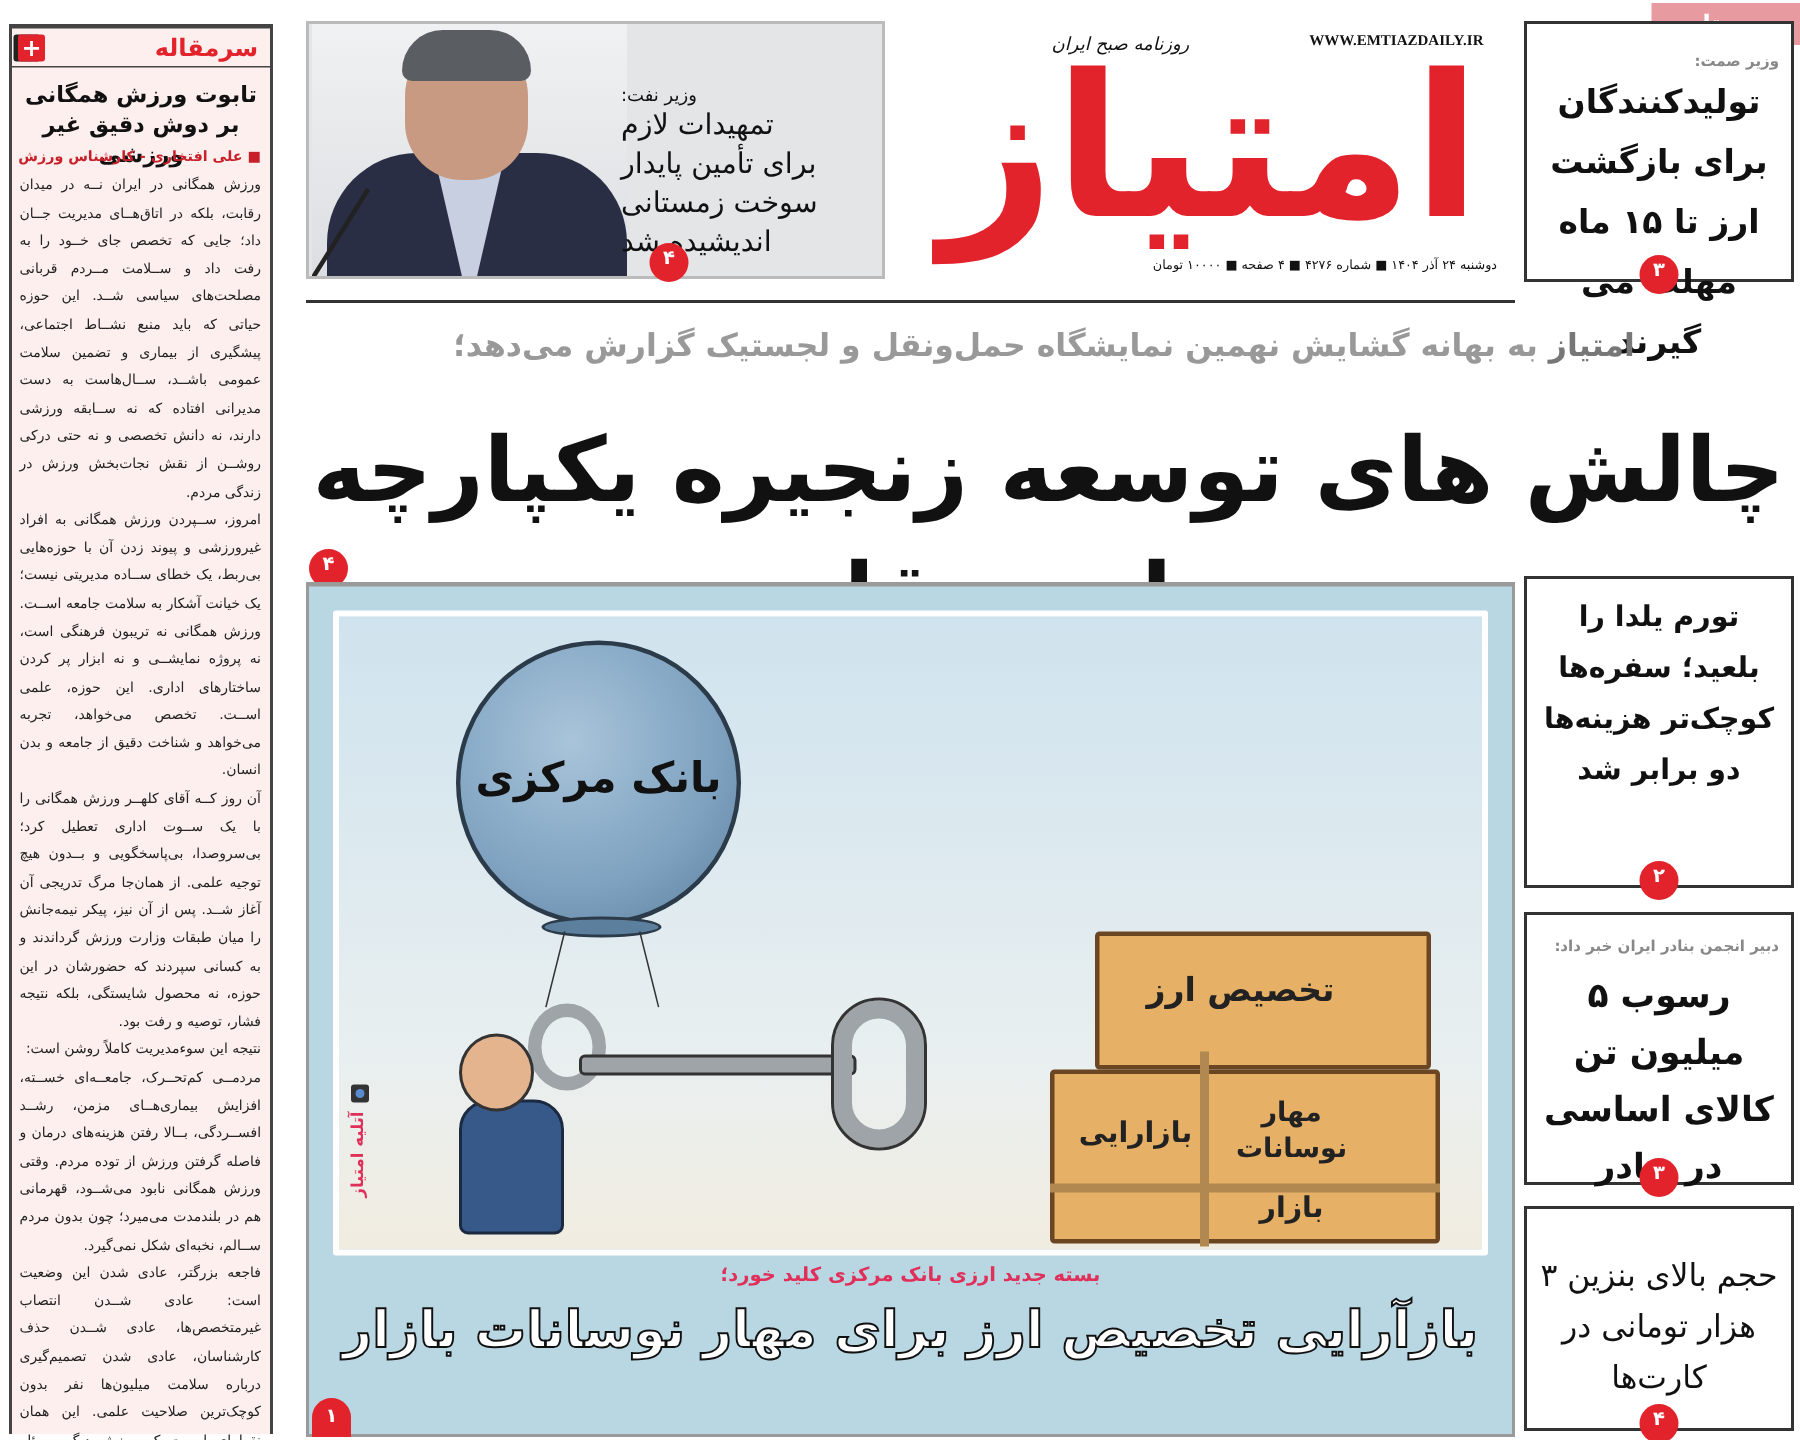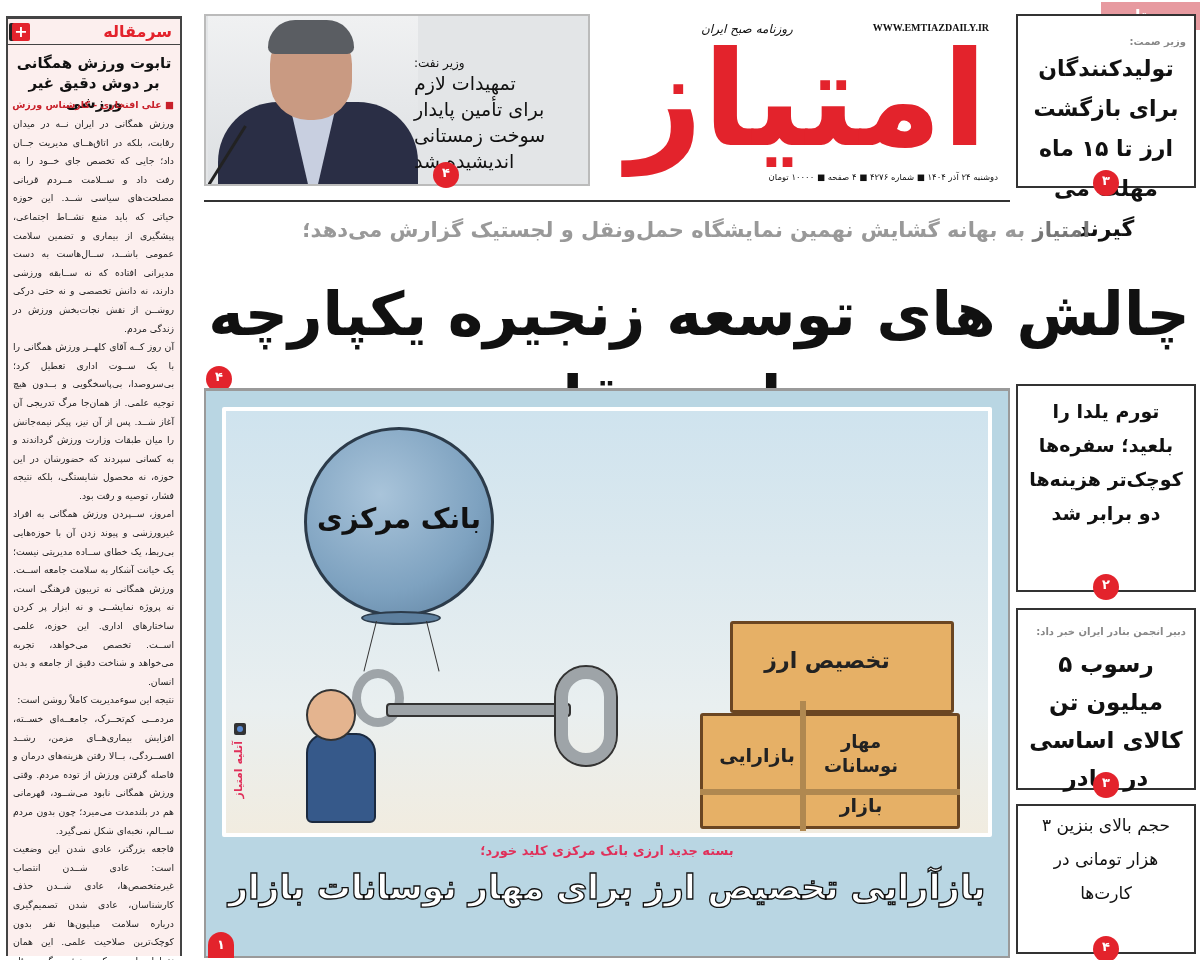--- a/index.html
+++ b/index.html
@@ -88,22 +88,22 @@
     <span class="lbl">سرمقاله</span>
     <span class="plus">+</span>
   </div>
   <div id="ed-title">
     <div>تابوت ورزش همگانی</div>
     <div>بر دوش دقیق غیر ورزشی</div>
   </div>
   <div id="ed-author">■ علی افتخاری - کارشناس ورزش</div>
   <div id="ed-body">
     <p>ورزش همگانی در ایران نــه در میدان رقابت، بلکه در اتاق‌هــای مدیریت جــان داد؛ جایی که تخصص جای خــود را به رفت داد و ســلامت مــردم قربانی مصلحت‌های سیاسی شــد. این حوزه حیاتی که باید منبع نشــاط اجتماعی، پیشگیری از بیماری و تضمین سلامت عمومی باشــد، ســال‌هاست به دست مدیرانی افتاده که نه ســابقه ورزشی دارند، نه دانش تخصصی و نه حتی درکی روشــن از نقش نجات‌بخش ورزش در زندگی مردم.</p>
+    <p>امروز، ســپردن ورزش همگانی به افراد غیرورزشی و پیوند زدن آن با حوزه‌هایی بی‌ربط، یک خطای ســاده مدیریتی نیست؛ یک خیانت آشکار به سلامت جامعه اســت. ورزش همگانی نه تریبون فرهنگی است، نه پروژه نمایشــی و نه ابزار پر کردن ساختارهای اداری. این حوزه، علمی اســت. تخصص می‌خواهد، تجربه می‌خواهد و شناخت دقیق از جامعه و بدن انسان.</p>
     <p>آن روز کــه آقای کلهــر ورزش همگانی را با یک ســوت اداری تعطیل کرد؛ بی‌سروصدا، بی‌پاسخگویی و بــدون هیچ توجیه علمی. از همان‌جا مرگ تدریجی آن آغاز شــد. پس از آن نیز، پیکر نیمه‌جانش را میان طبقات وزارت ورزش گرداندند و به کسانی سپردند که حضورشان در این حوزه، نه محصول شایستگی، بلکه نتیجه فشار، توصیه و رفت بود.</p>
-    <p>امروز، ســپردن ورزش همگانی به افراد غیرورزشی و پیوند زدن آن با حوزه‌هایی بی‌ربط، یک خطای ســاده مدیریتی نیست؛ یک خیانت آشکار به سلامت جامعه اســت. ورزش همگانی نه تریبون فرهنگی است، نه پروژه نمایشــی و نه ابزار پر کردن ساختارهای اداری. این حوزه، علمی اســت. تخصص می‌خواهد، تجربه می‌خواهد و شناخت دقیق از جامعه و بدن انسان.</p>
     <p>نتیجه این سوءمدیریت کاملاً روشن است:</p>
     <p>مردمــی کم‌تحــرک، جامعــه‌ای خســته، افزایش بیماری‌هــای مزمن، رشــد افســردگی، بــالا رفتن هزینه‌های درمان و فاصله گرفتن ورزش از توده مردم. وقتی ورزش همگانی نابود می‌شــود، قهرمانی هم در بلندمدت می‌میرد؛ چون بدون مردم ســالم، نخبه‌ای شکل نمی‌گیرد.</p>
     <p>فاجعه بزرگتر، عادی شدن این وضعیت است: عادی شــدن انتصاب غیرمتخصص‌ها، عادی شــدن حذف کارشناسان، عادی شدن تصمیم‌گیری درباره سلامت میلیون‌ها نفر بدون کوچک‌ترین صلاحیت علمی. این همان نقطه‌ای اســت که ورزش دیگر مسئله ورزشی نیست، بلکه به بحران اجتماعی تبدیل می‌شود.</p>
 
   </div>
 </div>
 
 <div id="photo-box" class="abs">
   <div id="photo">
     <div class="suit"></div>
@@ -185,15 +185,15 @@
 <div id="rb1" class="rbox">
   <div class="big" style="font-size:19px;line-height:34px;margin-top:8px;padding:0 8px">تورم یلدا را بلعید؛ سفره‌ها کوچک‌تر هزینه‌ها دو برابر شد</div>
   <div class="pg">۲</div>
 </div>
 <div id="rb2" class="rbox">
   <div class="kick" style="margin-top:16px">دبیر انجمن بنادر ایران خبر داد:</div>
   <div class="big" style="font-size:23px;line-height:38px;margin-top:8px;padding:0 8px">رسوب ۵ میلیون تن کالای اساسی در بنادر</div>
   <div class="pg">۳</div>
 </div>
 <div id="rb3" class="rbox">
-  <div class="big" style="font-size:17px;line-height:34px;margin-top:2px;padding:0 8px">حجم بالای بنزین ۳ هزار تومانی در کارت‌ها</div>
+  <div class="big" style="font-size:21px;line-height:34px;margin-top:27px;padding:0 8px">حجم بالای بنزین ۳ هزار تومانی در کارت‌ها</div>
   <div class="pg">۴</div>
 </div>
 
 </body></html>

